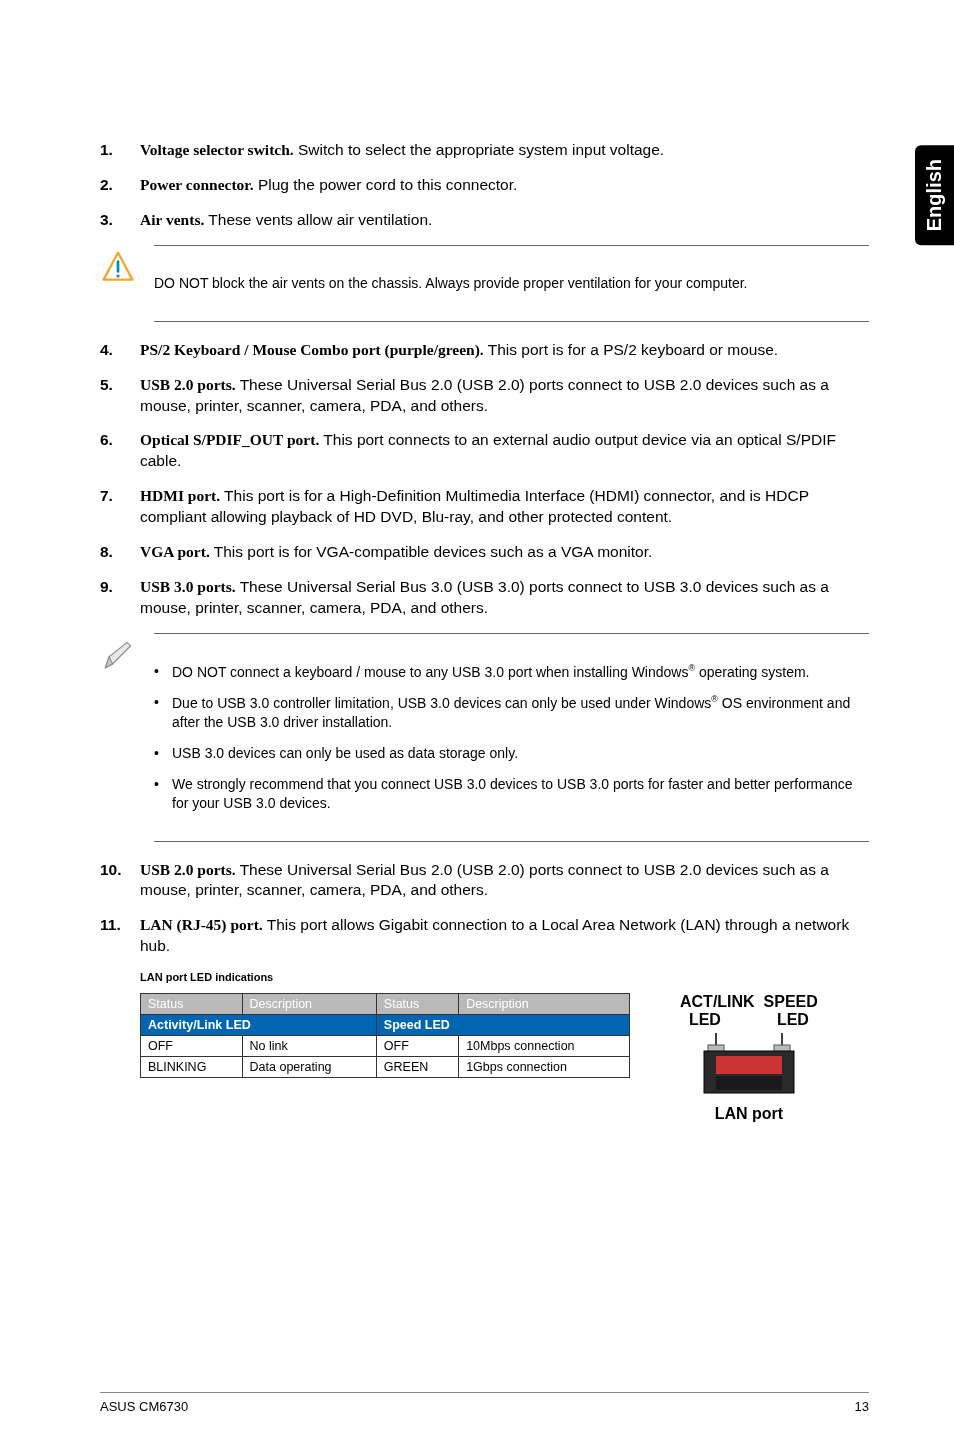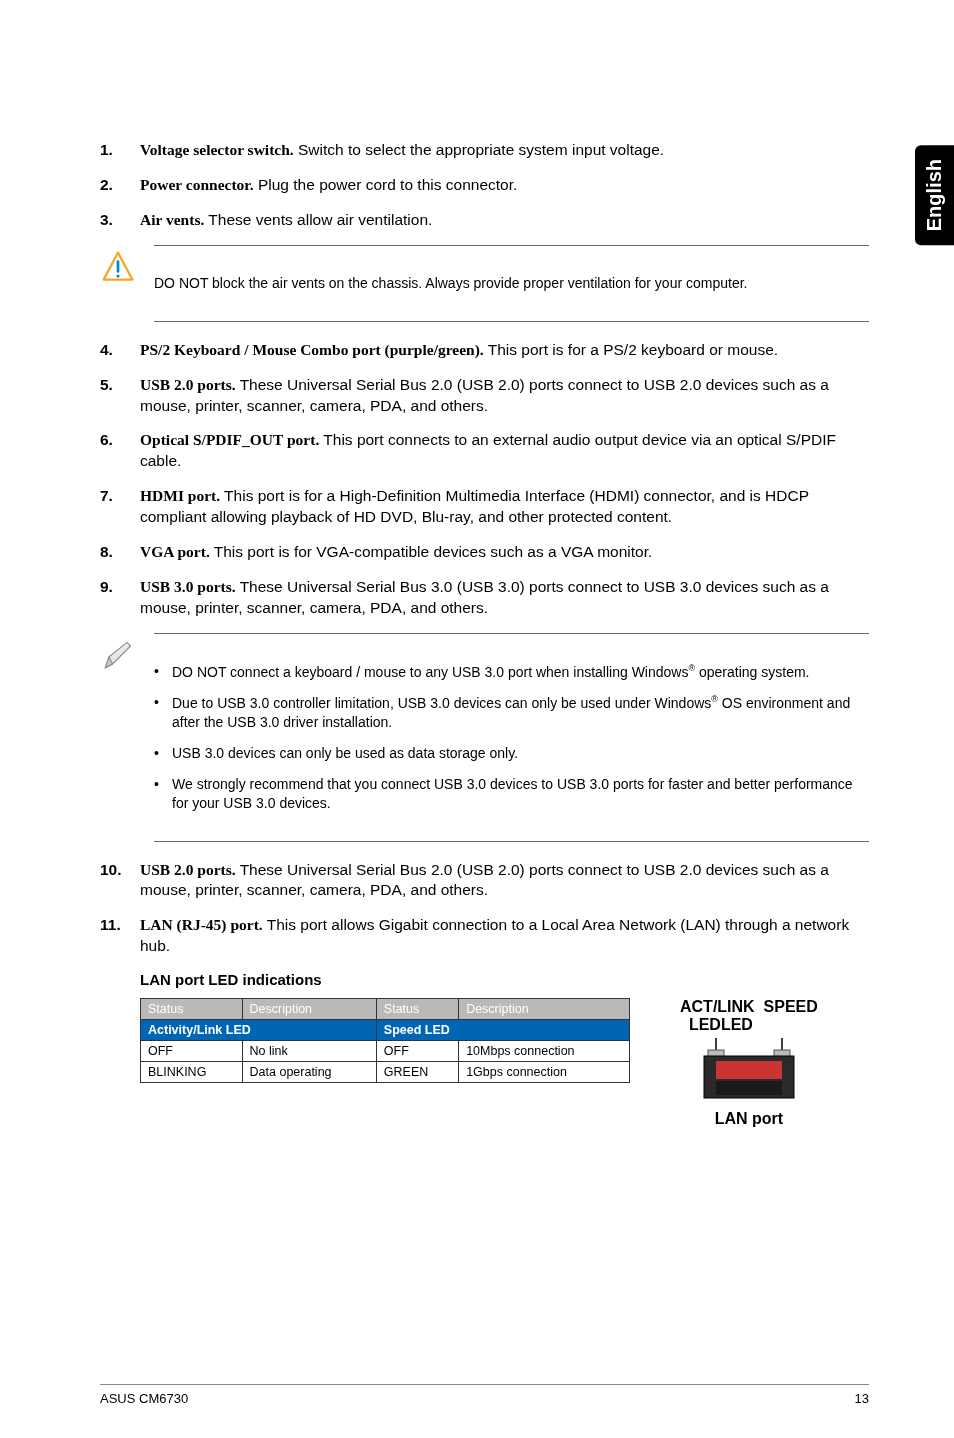--- a/index.html
+++ b/index.html
@@ -36,30 +36,30 @@
       margin: 8px 0 18px 0;
       gap: 18px;
     }
     .callout-icon { width: 36px; height: 36px; flex-shrink: 0; margin-top:4px; }
     .callout-body { border-top: 1px solid #666; border-bottom: 1px solid #666; padding: 28px 0; flex: 1; font-size: 14px; line-height: 1.35; }
     .note-list { list-style: none; }
     .note-li { display:flex; margin-bottom: 12px; }
     .note-li:last-child { margin-bottom: 0;}
     .bullet { width: 18px; flex-shrink:0; }
     .sup { font-size: 9px; vertical-align: super; }
-    .sub-heading { font-weight: bold; font-size: 15px; margin: 4px 0 10px 40px; }
+    .sub-heading { font-weight: bold; font-size: 11px; margin: 4px 0 10px 40px; }
     .bottom-wrap { display:flex; align-items:flex-start; gap: 50px; margin-left:40px;}
     table { border-collapse: collapse; font-size: 12.5px; width: 490px; }
     th, td { border: 1px solid #333; padding: 3px 7px; text-align: left; }
     .hdr1 { background: #0066b3; color: #fff; font-weight: bold; }
     .hdr2 { background: #b9b9b9; color: #fff; font-weight: normal; }
     .diagram { text-align:center; font-size:16px; font-weight:bold; }
-    .diag-labels { display:flex; justify-content:flex-start; width:120px; margin: 0 auto; }
+    .diag-labels { display:flex; justify-content:space-between; width:120px; margin: 0 auto; }
     .port-svg { width:110px; height:auto; margin-top:2px;}
-    .footer { position:absolute; bottom:32px; left:100px; right:85px; display:flex; justify-content:space-between; border-top:1px solid #888; padding-top:6px; font-size:13px; }
+    .footer { position:absolute; bottom:24px; left:100px; right:85px; display:flex; justify-content:space-between; border-top:1px solid #888; padding-top:6px; font-size:13px; }
   </style>
 </head>
 <body>
 
 <div class="side-tab">English</div>
 
 <ul class="num-list" id="list1">
     <li class="num-item">
       <span class="num">1.</span>
       <span class="txt"><span class="bold">Voltage selector switch.</span> Switch to select the appropriate system input voltage.</span>

